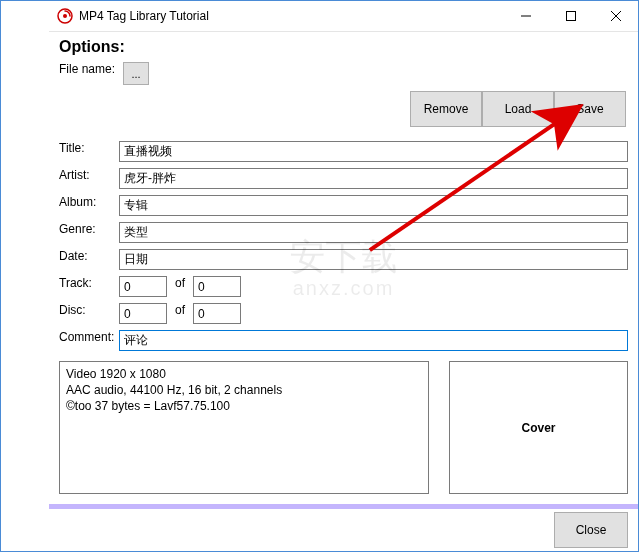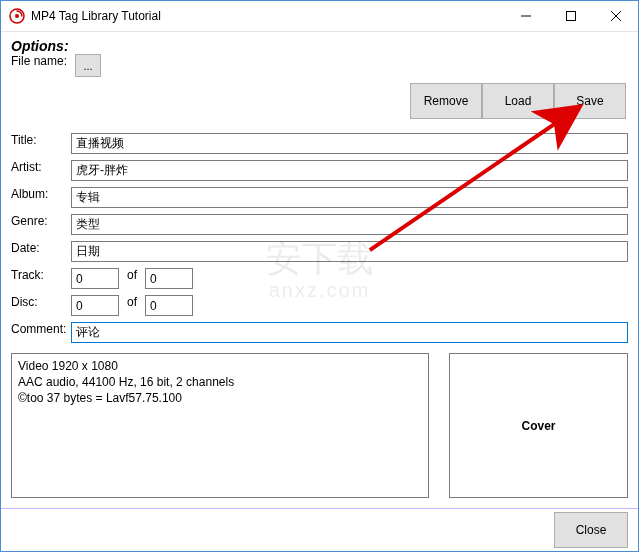--- a/index.html
+++ b/index.html
@@ -12,20 +12,21 @@
   }
   .window {
     width: 639px;
     height: 552px;
     border: 1px solid #4a8bd6;
     box-sizing: border-box;
     display: flex;
     flex-direction: column;
     position: relative;
     background: #fff;
+    padding-left: 48px;
   }
   .titlebar {
     height: 30px;
     background: #fff;
     display: flex;
     align-items: center;
     border-bottom: 1px solid #e5e5e5;
   }
   .titlebar .icon {
     width: 16px; height: 16px;
@@ -54,22 +55,22 @@
 
   .content {
     flex: 1;
     padding: 6px 10px 10px 10px;
     display: flex;
     flex-direction: column;
     position: relative;
   }
   .options-label {
     font-weight: bold;
-    font-size: 14px;
-    font-style: italic;
+    font-size: 16px;
+    margin-bottom: 6px;
   }
   .row {
     display: flex;
     margin-bottom: 6px;
   }
   .lbl {
     width: 60px;
     flex-shrink: 0;
     font-size: 12px;
   }
@@ -143,21 +144,21 @@
   }
   .panel.right {
     width: 179px;
     display: flex;
     align-items: center;
     justify-content: center;
     font-weight: bold;
   }
   .footer {
     height: 42px;
-    border-top: 1px solid #c4b5fd;
+    border-top: 5px solid #c4b5fd;
     display: flex;
     align-items: center;
     justify-content: flex-end;
     padding: 0 10px;
   }
   .arrow-overlay {
     position: absolute;
     pointer-events: none;
     top: 0; left: 0;
     width: 100%; height: 100%;

